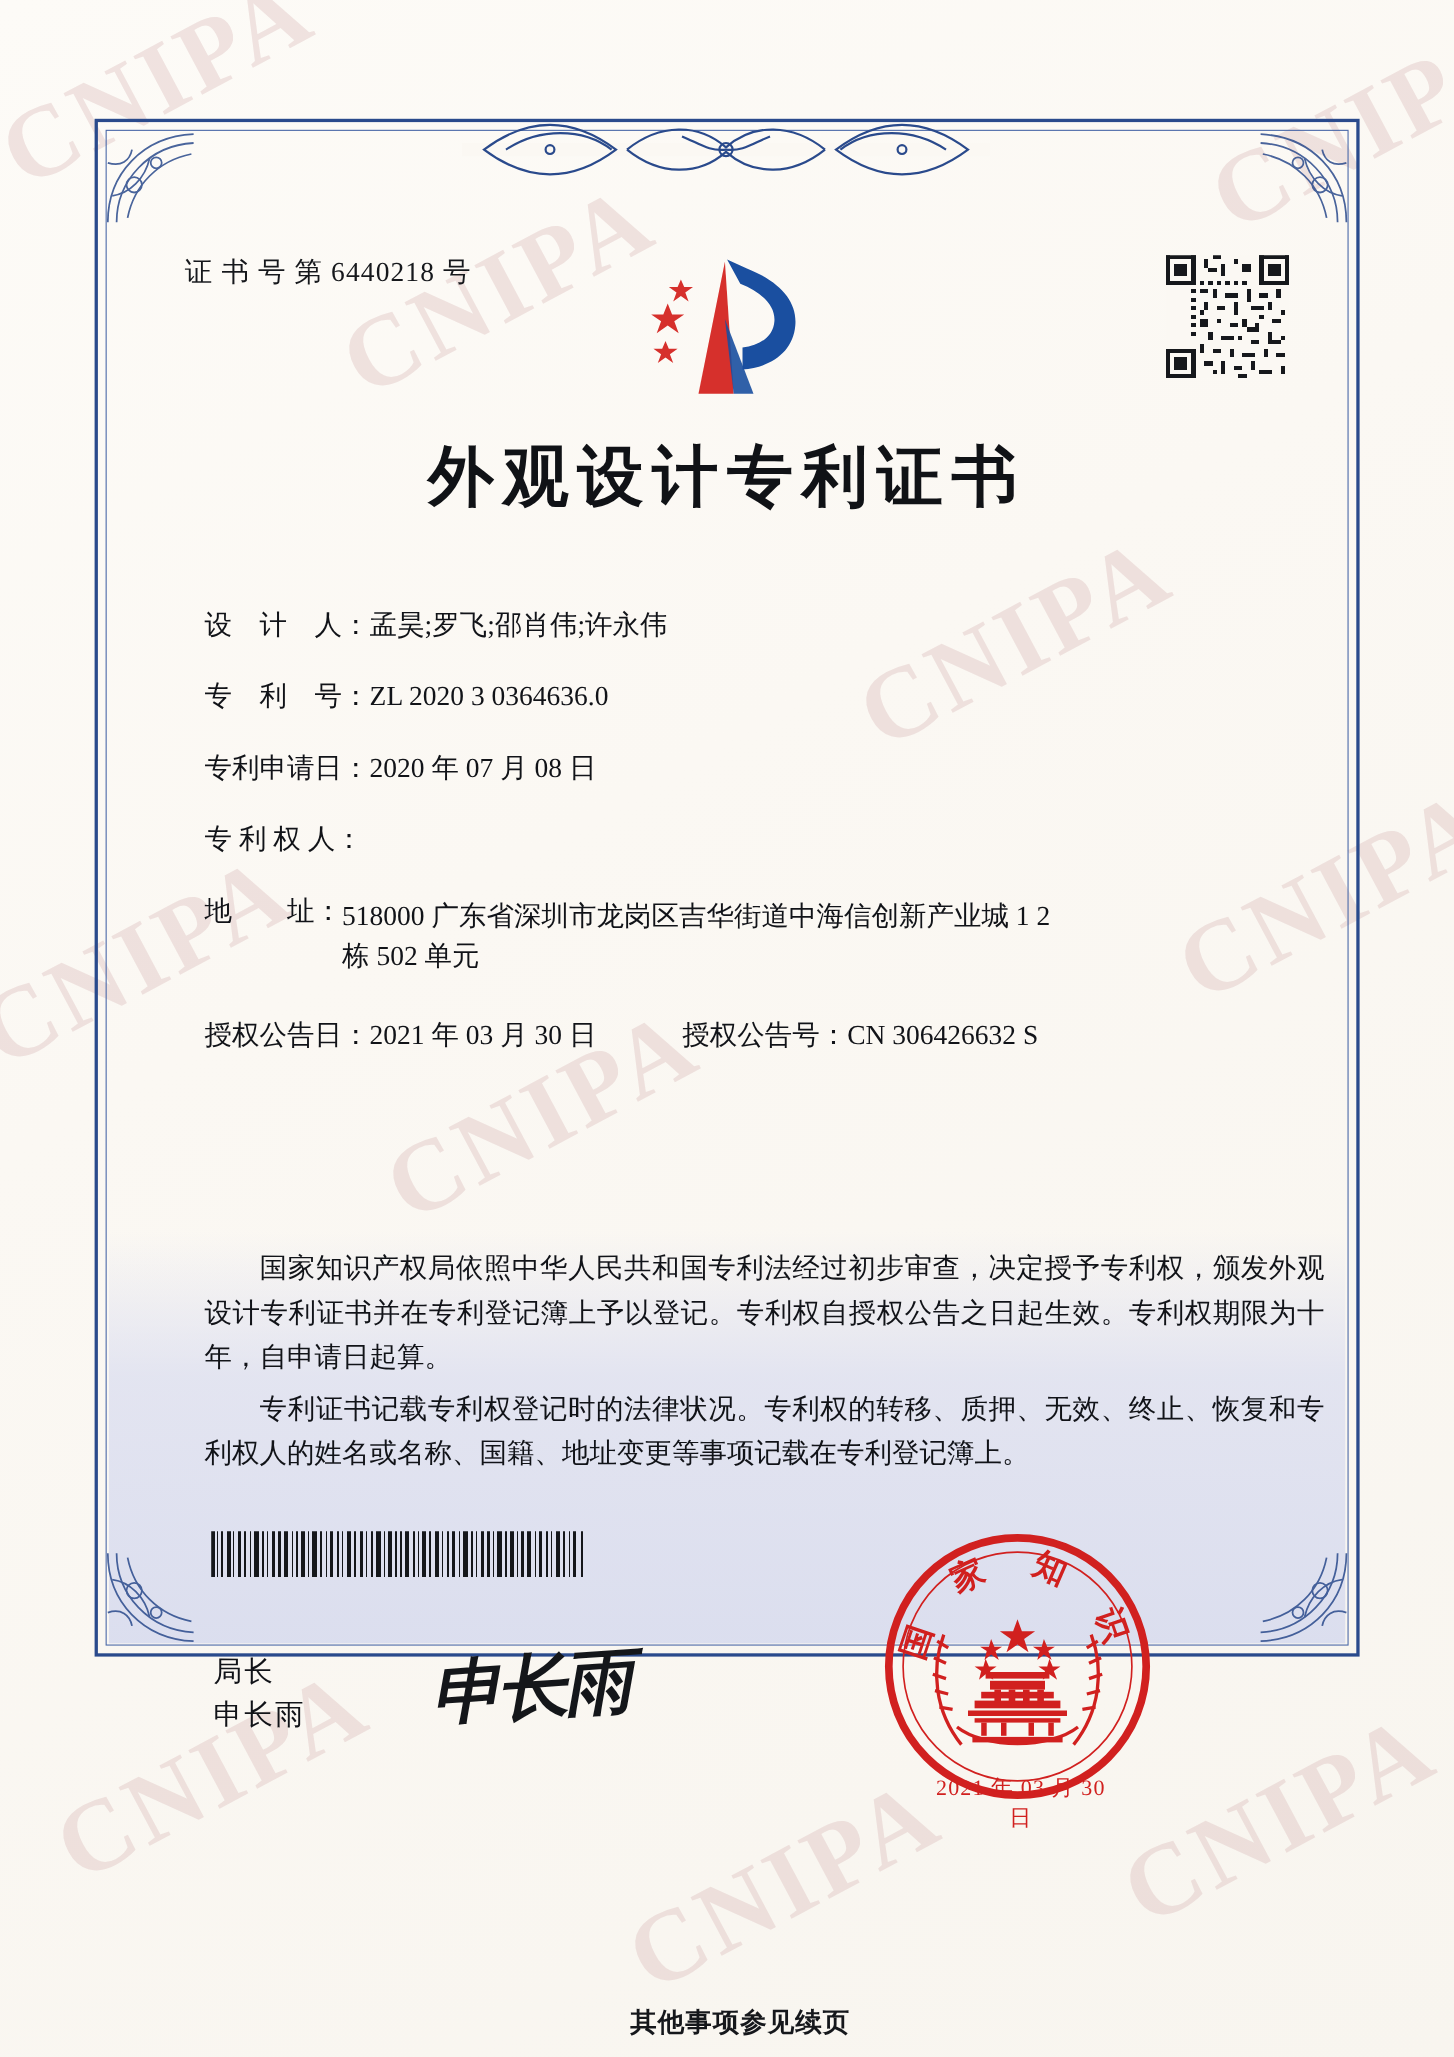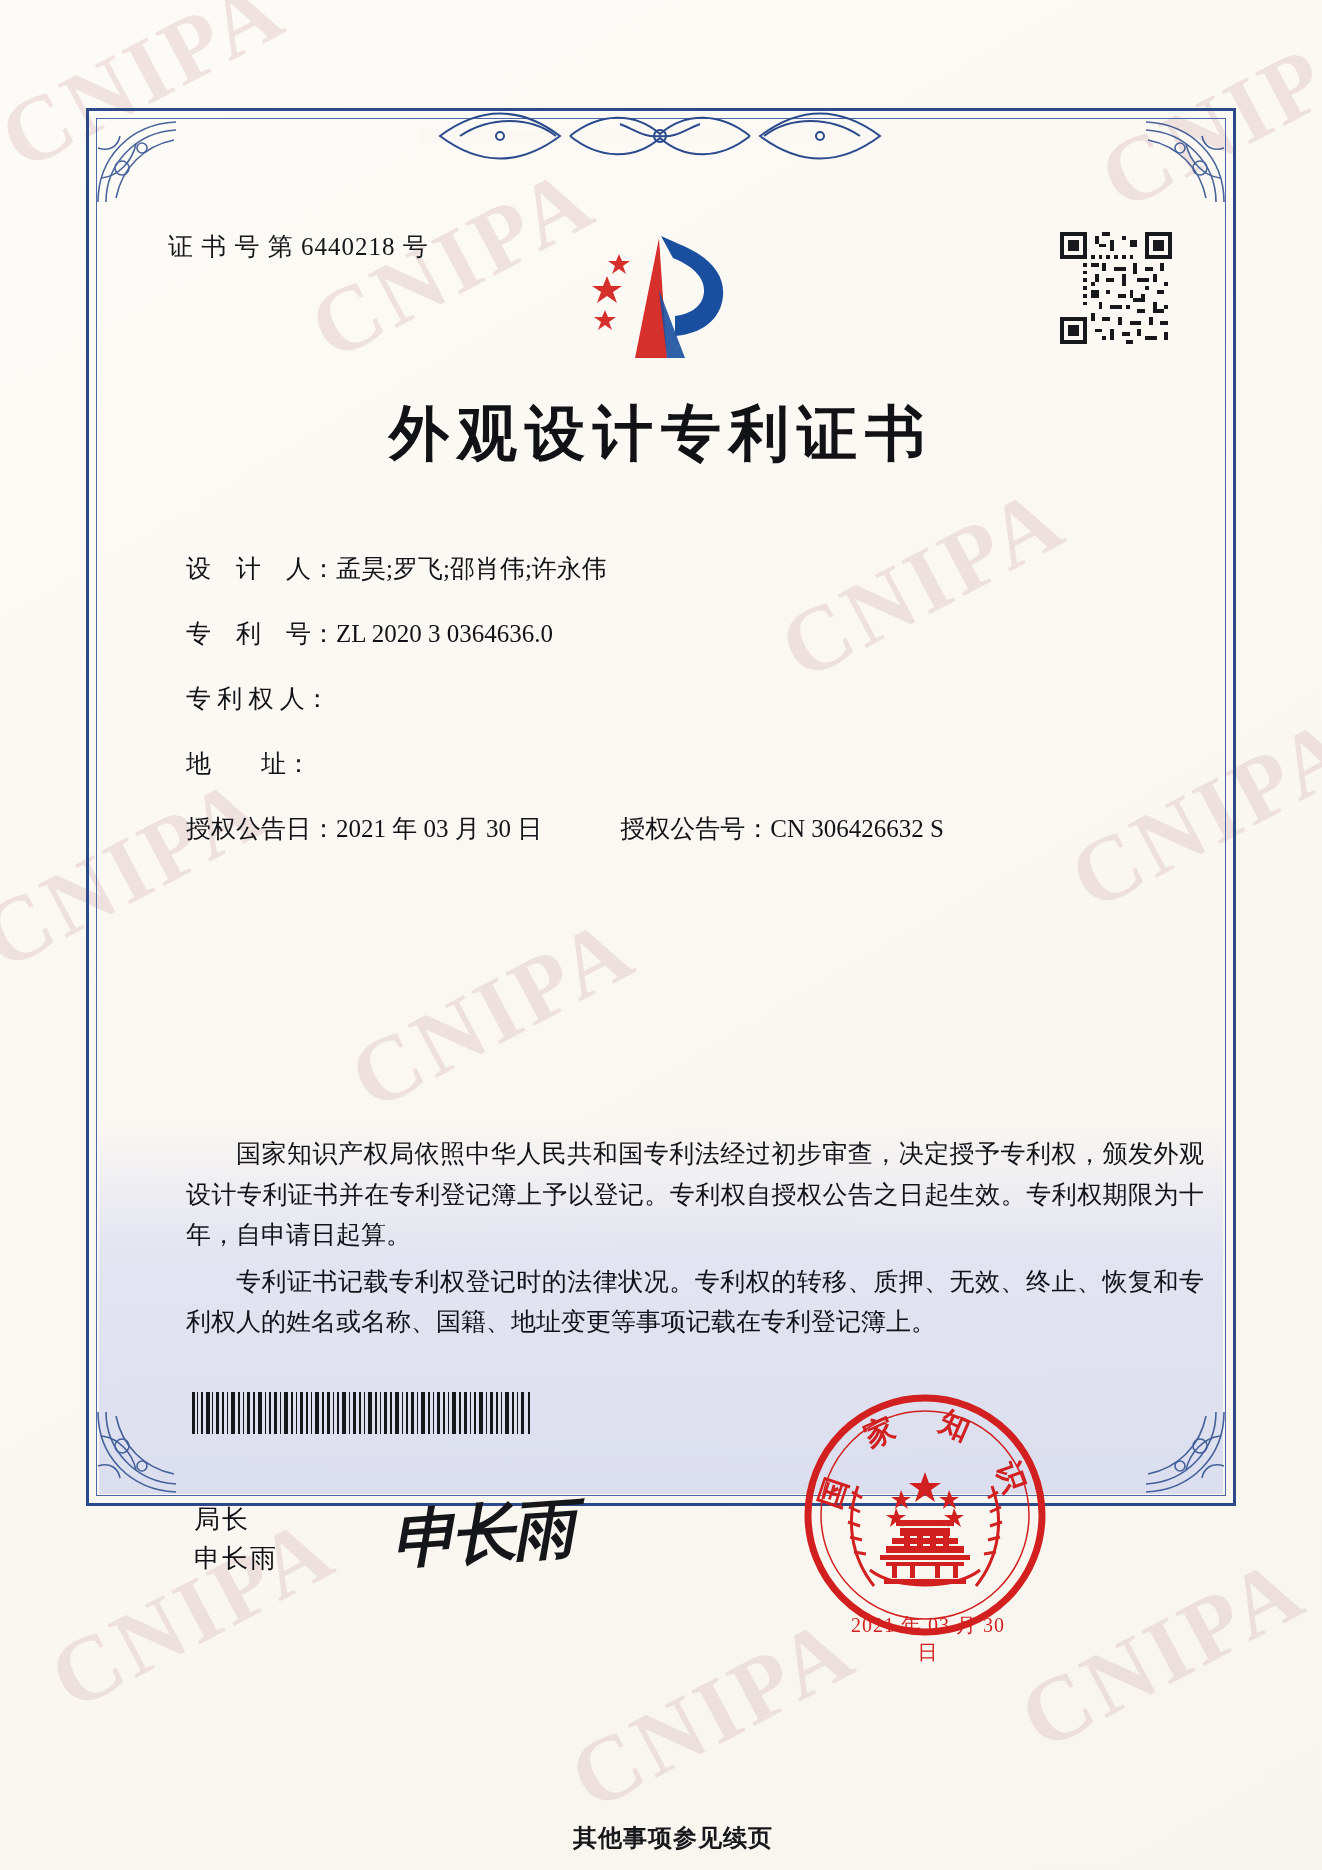--- a/index.html
+++ b/index.html
@@ -441,27 +441,32 @@
     <div class="field-row">
       <span class="f-label">设    计    人：</span>
       <span class="f-value">孟昊;罗飞;邵肖伟;许永伟</span>
     </div>
 
     <div class="field-row">
       <span class="f-label">专    利    号：</span>
       <span class="f-value">ZL 2020 3 0364636.0</span>
     </div>
 
+    <div class="field-row">
+      <span class="f-label">专利申请日：</span>
+      <span class="f-value">2020 年 07 月 08 日</span>
+    </div>
 
     <div class="field-row">
       <span class="f-label">专 利 权 人：</span>
     </div>
 
     <div class="field-row">
       <span class="f-label">地        址：</span>
+      <span class="f-value wrap">518000 广东省深圳市龙岗区吉华街道中海信创新产业城 1 2 栋 502 单元</span>
     </div>
 
     <div class="field-row row-inline">
       <span class="f-label">授权公告日：</span>
       <span class="f-value">2021 年 03 月 30 日</span>
       <span class="f-label">授权公告号：</span>
       <span class="f-value">CN 306426632 S</span>
     </div>
 
   </div>

